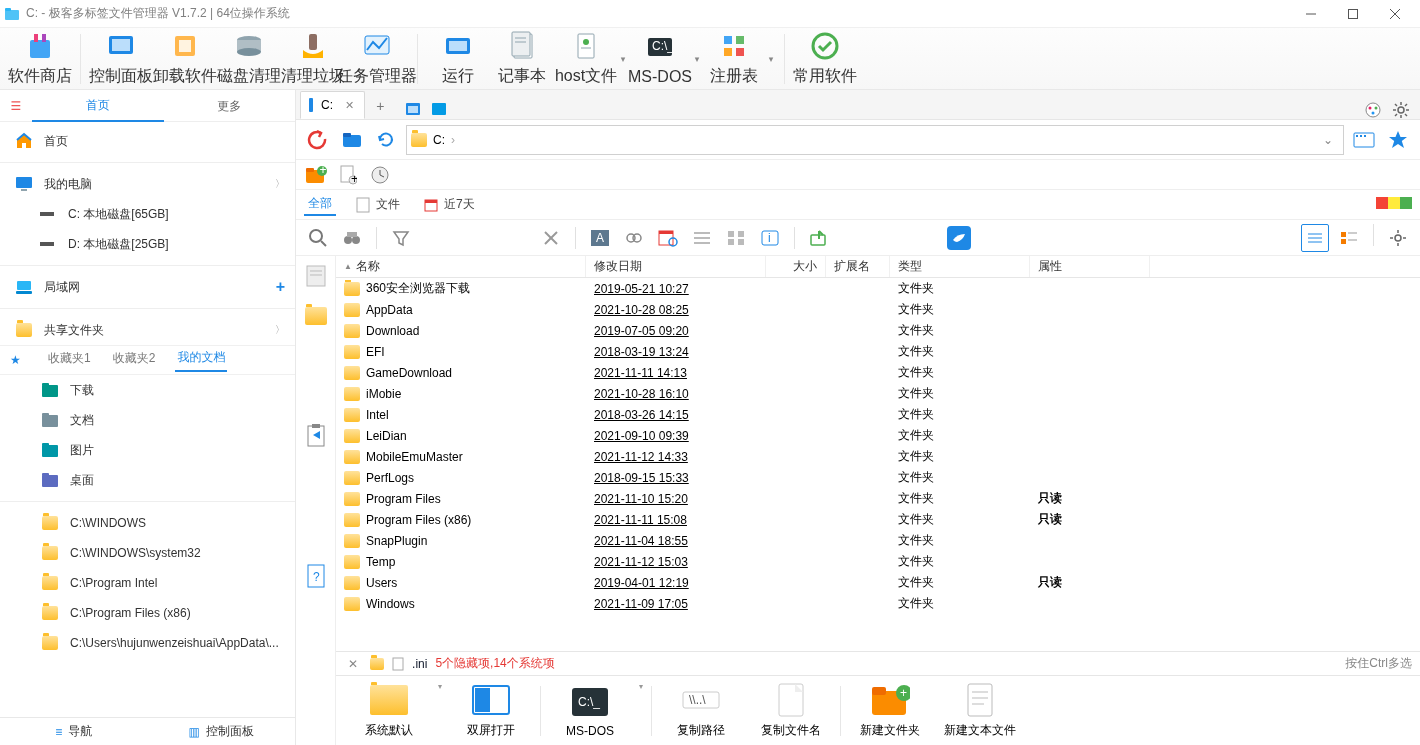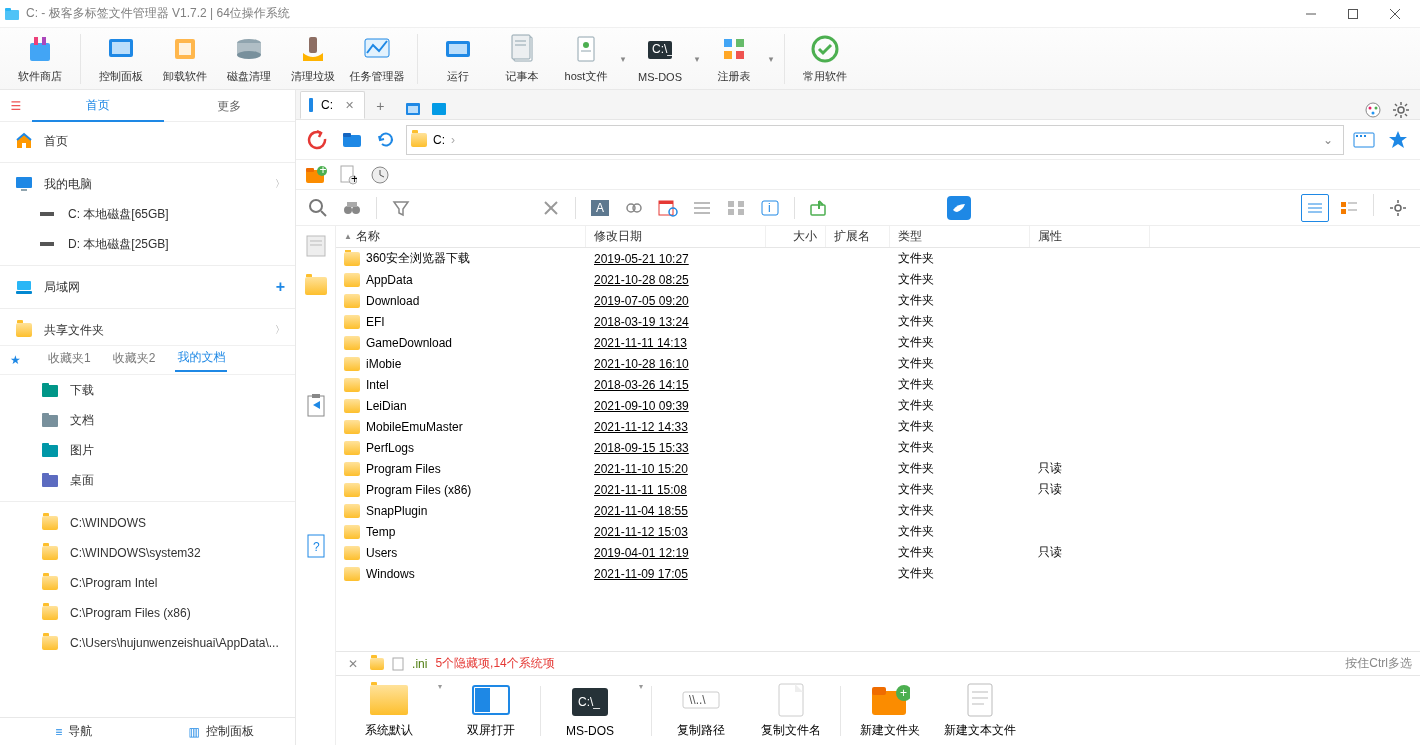--- a/index.html
+++ b/index.html
@@ -6,21 +6,21 @@
 body { width:1420px; height:745px; background:#fff; overflow:hidden; display:flex; flex-direction:column; }
 .titlebar { height:28px; background:#fff; display:flex; align-items:center; padding:0 4px; border-bottom:1px solid #f0f0f0;}
 .titlebar .app-icon { width:16px; height:16px; margin-right:6px; }
 .titlebar .title { color:#808080; flex:0 0 auto; }
 .titlebar .spacer { flex:1; }
 .titlebar .win-btn { width:42px; height:28px; display:flex; align-items:center; justify-content:center; color:#555; }
 .ribbon { height:62px; background:linear-gradient(#fdfdfd,#f7f7f7); border-bottom:1px solid #e8e8e8; display:flex; align-items:center; padding:0 8px; position:relative;}
 .ribbon .sep { width:1px; height:50px; background:#e6e6e6; margin:0 8px; }
 .ribbon .item { width:64px; display:flex; flex-direction:column; align-items:center; justify-content:center; gap:4px; padding:4px 2px; border-radius:2px;}
 .ribbon .item .ico { width:32px; height:32px; display:flex; align-items:center; justify-content:center; }
-.ribbon .item .lbl { color:#333; font-size:11px; white-space:nowrap; }
+.ribbon .item .lbl { color:#333; font-size:16px; white-space:nowrap; }
 .ribbon .dd { width:10px; display:flex; align-items:center; justify-content:center; color:#888; font-size:9px; align-self:stretch;}
 .main { flex:1; display:flex; min-height:0; }
 .sidebar { width:296px; border-right:1px solid #e8e8e8; display:flex; flex-direction:column; background:#fff; }
 .sb-tabs { height:32px; display:flex; align-items:center; border-bottom:1px solid #eee; }
 .sb-tabs .mini { width:32px; display:flex; align-items:center; justify-content:center; color:#e55; }
 .sb-tabs .tab { flex:1; text-align:center; line-height:30px; color:#666; cursor:pointer; }
 .sb-tabs .tab.active { color:#1e88e5; border-bottom:2px solid #1e88e5; }
 .sb-body { flex:1; overflow:auto; padding:4px 0; }
 .sb-row { height:30px; display:flex; align-items:center; padding:0 10px 0 14px; color:#333; position:relative;}
 .sb-row .ico { width:20px; height:20px; margin-right:10px; display:flex; align-items:center; justify-content:center; flex-shrink:0;}
@@ -69,26 +69,26 @@
 .colhdr .cell { padding:0 8px; border-right:1px solid #f0f0f0; display:flex; align-items:center; height:100%;}
 .colhdr .sort { font-size:8px; color:#888; margin-right:4px;}
 .rows { flex:1; overflow:auto;}
 .row { height:21px; display:flex; align-items:center; padding-left:0;}
 .row .c { padding:0 8px; overflow:hidden; white-space:nowrap; }
 .c-name { width:250px; display:flex; align-items:center; gap:6px;}
 .c-date { width:180px;text-decoration:underline; }
 .c-size { width:60px; text-align:right;}
 .c-ext { width:64px; }
 .c-type { width:140px; }
-.c-attr { width:120px; }
+.c-attr { width:120px;font-weight:bold; }
 .folder-ico { width:16px; height:14px; background:linear-gradient(#ffe29a,#fdbf2d); border-radius:2px; position:relative; flex-shrink:0;}
 .folder-ico::before { content:""; position:absolute; top:-3px; left:1px; width:6px; height:3px; background:#fdbf2d; border-radius:1px 1px 0 0;}
 .statusbar2 { height:24px; border-top:1px solid #e6e6e6; display:flex; align-items:center; padding:0 8px; gap:8px; color:#555; flex-shrink:0;}
 .statusbar2 .x { color:#888; padding:0 4px;}
-.statusbar2 .ini { color:#4d7c0f;}
+.statusbar2 .ini { color:#0f172a;}
 .statusbar2 .warn { color:#e53935;}
 .statusbar2 .right { margin-left:auto; color:#888;}
 .bottombar { height:70px; border-top:1px solid #e6e6e6; display:flex; align-items:center; padding:0 12px; gap:8px; background:#fff; flex-shrink:0;}
 .bottombar .bitem { width:82px; display:flex; flex-direction:column; align-items:center; gap:4px; padding:4px; border-radius:2px;}
 .bottombar .bico { width:40px; height:36px; display:flex; align-items:center; justify-content:center;}
 .bottombar .bitem .lbl { color:#000000;}
 .bottombar .bsep { width:1px; height:50px; background:#e6e6e6; }
 .bottombar .dd { font-size:8px; color:#999; align-self:flex-start; margin-top:6px;}
 svg { display:block; }
 </style>
@@ -500,20 +500,37 @@
         </div>
       <div class="tbtn">
           <svg width="20" height="20">
             <circle cx="10" cy="10" r="8" fill="#eee" stroke="#888"></circle>
             <line x1="10" y1="10" x2="10" y2="5" stroke="#555"></line>
             <line x1="10" y1="10" x2="14" y2="12" stroke="#555"></line>
           </svg>
         </div>
     </div>
 
+    <div class="filterbar">
+      <span class="flink active">全部</span>
+      <span class="flink">
+          <svg width="14" height="16">
+            <rect x="1" y="1" width="12" height="14" fill="#fff" stroke="#aaa"></rect>
+          </svg>
+          <span>文件</span>
+        </span>
+      <span class="flink">
+          <svg width="14" height="14">
+            <rect x="1" y="2" width="12" height="11" fill="#fff" stroke="#e53935"></rect>
+            <rect x="1" y="2" width="12" height="3" fill="#e53935"></rect>
+          </svg>
+          <span>近7天</span>
+        </span>
+      <span class="right"><span class="sq" style="background:#f44336;display:inline-block"></span><span class="sq" style="background:#ffeb3b;display:inline-block"></span><span class="sq" style="background:#4caf50;display:inline-block"></span></span>
+    </div>
 
     <div class="actionbar">
       <div class="abtn">
           <svg width="20" height="20">
             <circle cx="8" cy="8" r="6" fill="none" stroke="#777" stroke-width="2"></circle>
             <line x1="13" y1="13" x2="18" y2="18" stroke="#777" stroke-width="2"></line>
           </svg>
         </div>
       <div class="abtn">
           <svg width="20" height="18">

